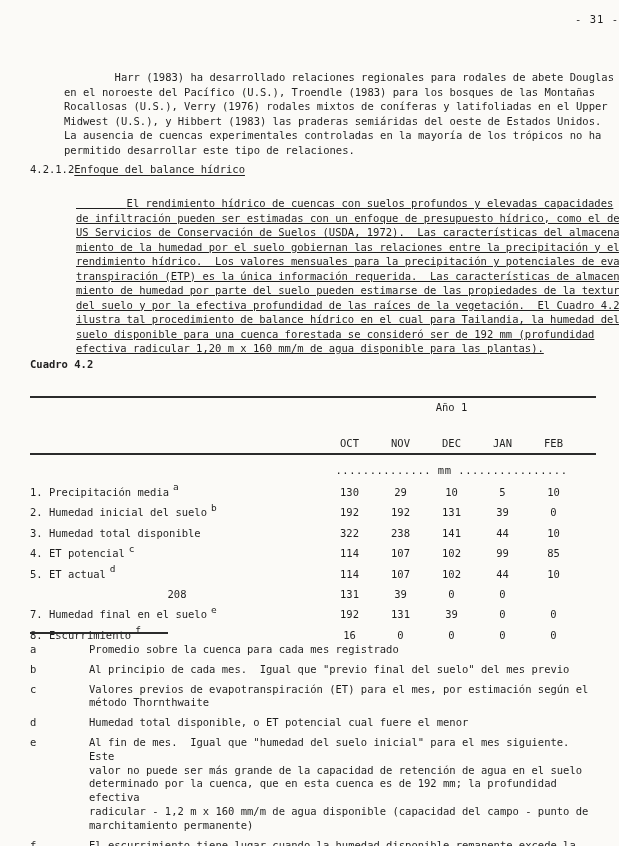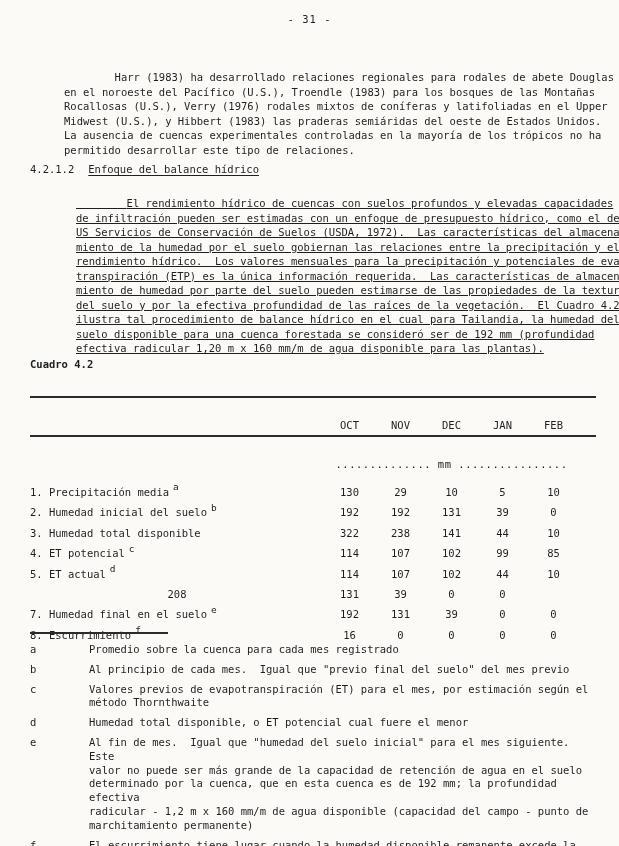--- a/index.html
+++ b/index.html
@@ -9,39 +9,39 @@
     background:#fbfaf7;
     color:#1f1f1f;
     font-family:"DejaVu Sans Mono","Liberation Mono",monospace;
     font-size:10.5px;
     line-height:14.5px;
     overflow:hidden;
   }
   .ml{white-space:pre-wrap;margin-left:34px;}
   .pagenum{
     position:absolute;top:12px;left:0;width:100%;
-    text-align:center;letter-spacing:1px;
+    text-align:right;letter-spacing:1px;
   }
   .para1{position:absolute;left:30px;top:70px;width:566px;}
   .heading{position:absolute;left:30px;top:162px;}
-  .heading .title{text-decoration:underline;text-underline-offset:2px;margin-left:14px;}
+  .heading .title{text-decoration:underline;text-underline-offset:2px;}
   .para2{position:absolute;left:42px;top:196px;width:570px;text-decoration:underline;}
   .caption{position:absolute;left:30px;top:357px;width:540px;display:grid;grid-template-columns:85px 1fr;font-weight:bold;}
   .tablewrap{position:absolute;left:30px;top:390px;width:566px;}
   .rule{border-top:2px solid #2b2b2b;height:0;}
   .rule1{margin-top:6px;}
   .rule2{margin-top:3px;}
   .tgrid{display:grid;grid-template-columns:294px 51px 51px 51px 51px 51px;width:549px;}
   .yearrow{padding-top:2px;height:16px;}
   .yearcell{grid-column:2 / span 5;text-align:center;}
   .monthrow{height:19px;align-items:end;margin-top:15px;}
   .mcell{text-align:center;}
-  .mmrow{padding-top:20px;height:17px;}
+  .mmrow{padding-top:8px;height:17px;}
   .mmcell{grid-column:2 / span 5;text-align:center;letter-spacing:0.5px;}
-  .trows{margin-top:8px;}
+  .trows{margin-top:2px;}
   .trow{height:20.4px;align-items:center;}
   .tlabel{white-space:nowrap;}
   .tval{text-align:center;}
   sup.fnref{font-size:9.5px;position:relative;top:-1px;margin-left:4px;line-height:0;}
   .fnrule{position:absolute;left:30px;top:632px;width:138px;border-top:2px solid #2b2b2b;}
   .footnotes{position:absolute;left:30px;top:643px;width:566px;line-height:13.8px;}
   .fnitem{display:grid;grid-template-columns:25px 1fr;margin-bottom:6px;}
 </style>
 </head>
 <body>
@@ -73,20 +73,24 @@
 suelo disponible para una cuenca forestada se consideró ser de 192 mm (profundidad
 efectiva radicular 1,20 m x 160 mm/m de agua disponible para las plantas).</div>
 
   <div class="caption">
     <div>Cuadro 4.2</div>
   </div>
 
   <div class="tablewrap">
     <div class="rule rule1"></div>
 
+    <div class="tgrid yearrow">
+      <div></div>
+      <div class="yearcell">Año 1</div>
+    </div>
 
     <div class="tgrid monthrow">
       <div></div>
       <div class="mcell">OCT</div>
       <div class="mcell">NOV</div>
       <div class="mcell">DEC</div>
       <div class="mcell">JAN</div>
       <div class="mcell">FEB</div>
     </div>
 

